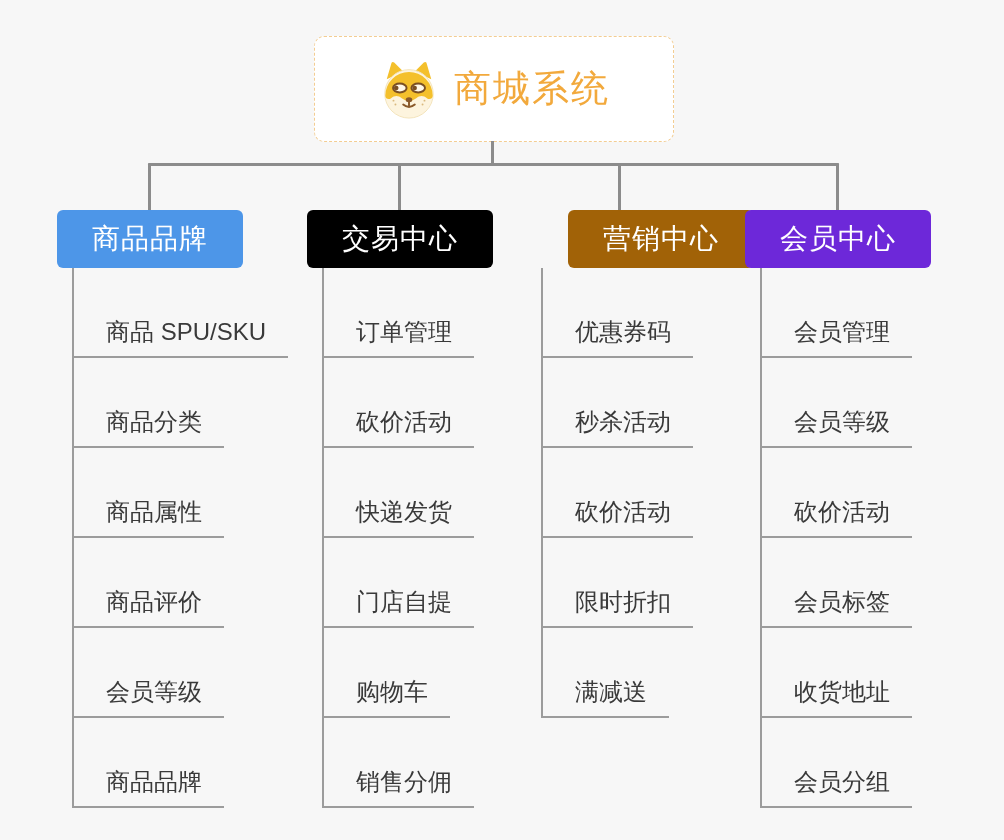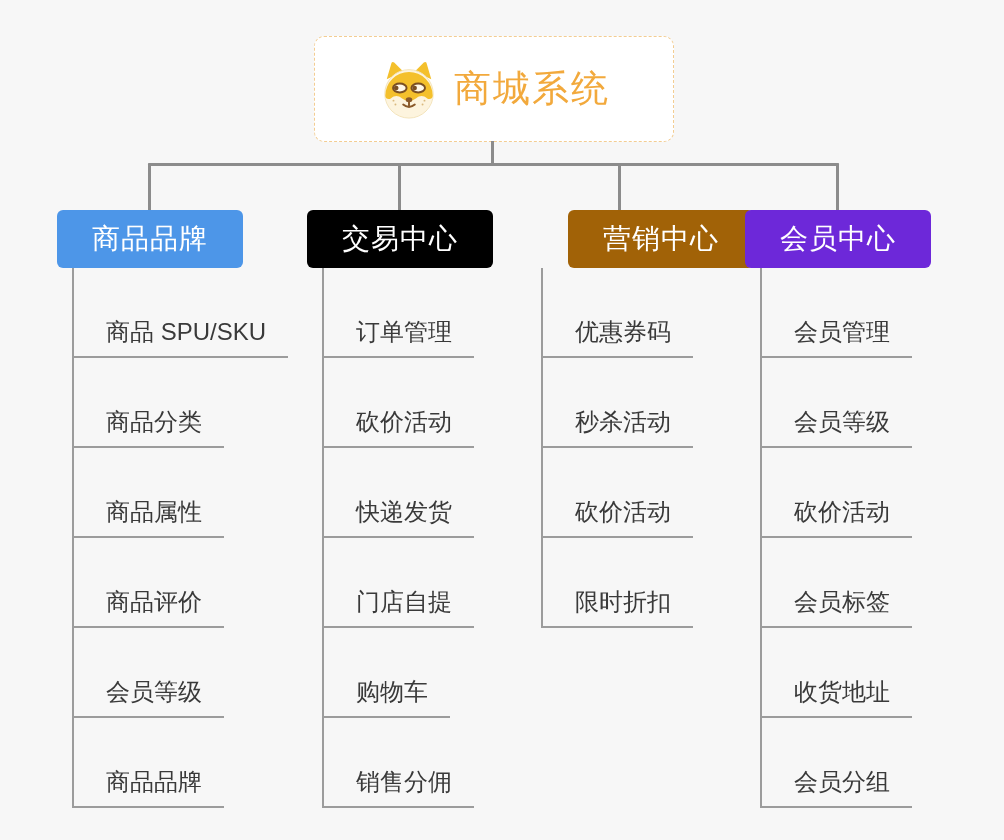--- a/index.html
+++ b/index.html
@@ -155,20 +155,21 @@
 
   <div class="branch-col">
     <div class="branch-box" style="background: #a16207; margin-left: 42px;">
       <span>营销中心</span>
     </div>
     <ul class="leaf-list">
           <li class="leaf-node">优惠券码</li>
           <li class="leaf-node">秒杀活动</li>
           <li class="leaf-node">砍价活动</li>
           <li class="leaf-node">限时折扣</li>
+          <li class="leaf-node">满减送</li>
         </ul>
   </div>
 
   <div class="branch-col">
     <div class="branch-box" style="background: #6d28d9;">
       <span>会员中心</span>
     </div>
     <ul class="leaf-list">
           <li class="leaf-node">会员管理</li>
           <li class="leaf-node">会员等级</li>

